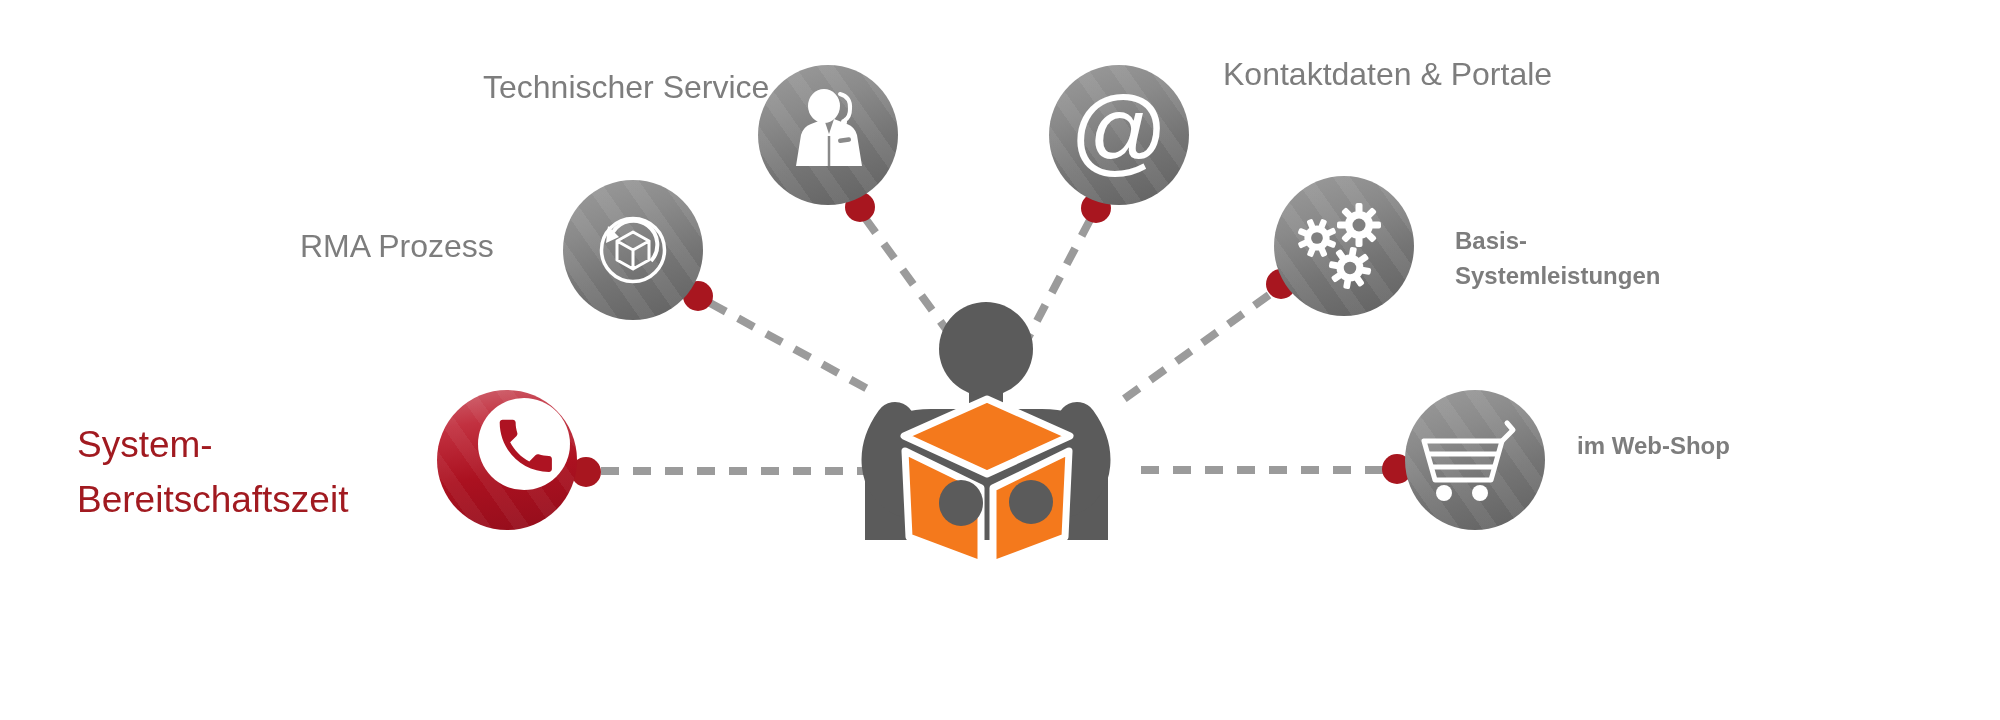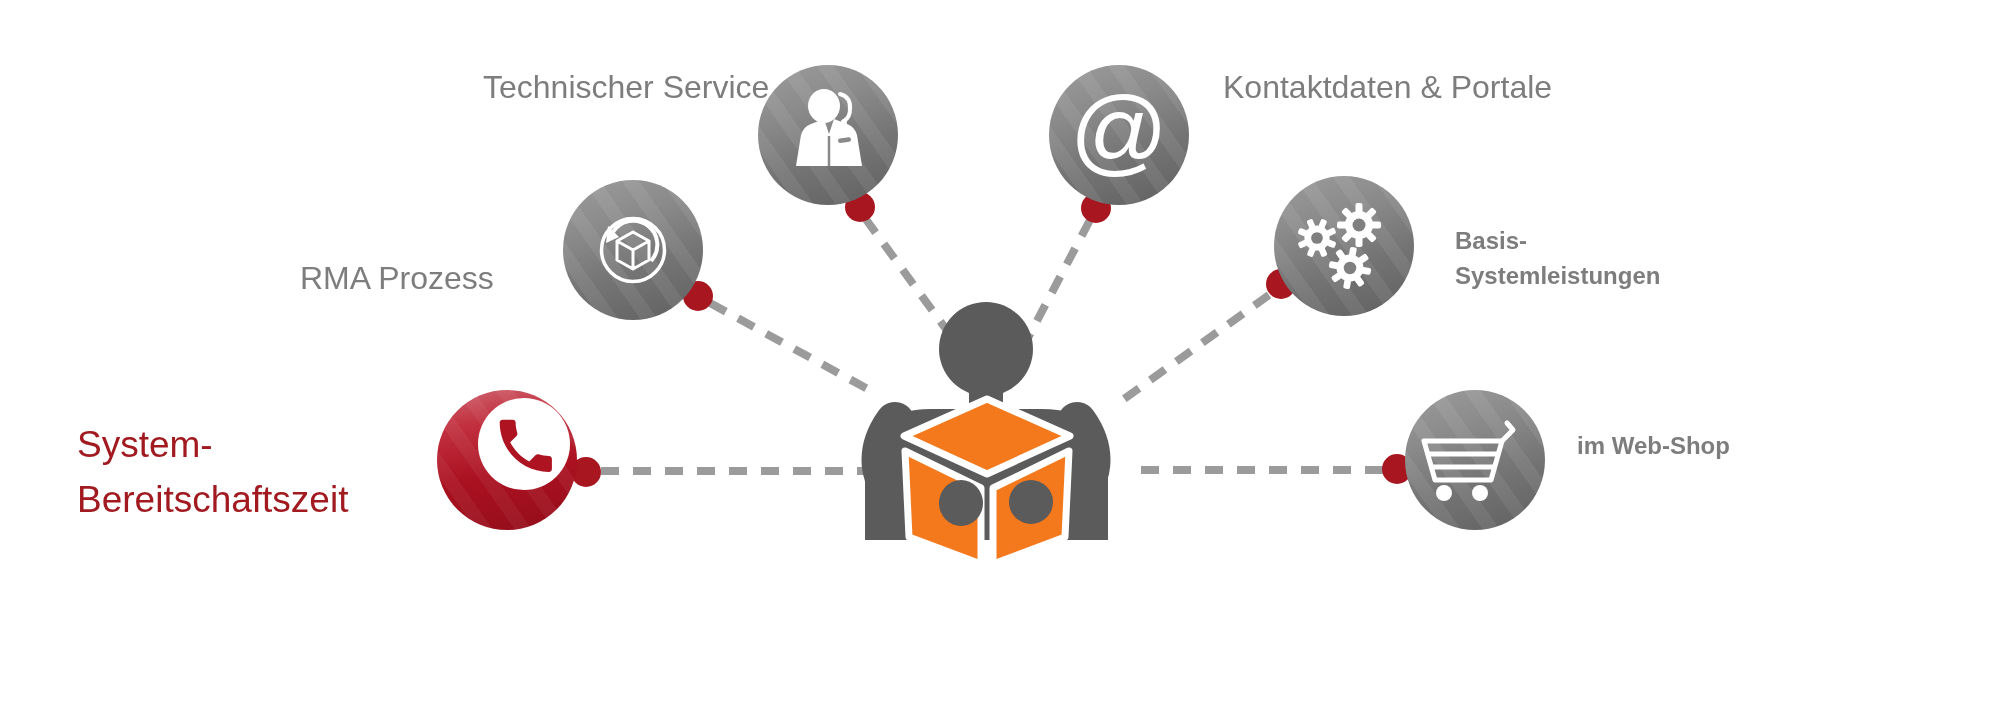--- a/index.html
+++ b/index.html
@@ -153,23 +153,23 @@
       <path d="M 19 51 L 97 51 L 86 90 L 30 90 Z" fill="none" stroke="#ffffff" stroke-width="5" stroke-linejoin="round"></path>
       <path d="M 23 64 L 93 64 M 27 77 L 89 77" stroke="#ffffff" stroke-width="5"></path>
       <path d="M 97 51 L 108 40 L 102 33" fill="none" stroke="#ffffff" stroke-width="5" stroke-linecap="round" stroke-linejoin="round"></path>
       <circle cx="39" cy="103" r="8" fill="#ffffff"></circle>
       <circle cx="75" cy="103" r="8" fill="#ffffff"></circle>
     </svg>
   </div>
 
   <div class="label" style="left:483px;top:70px;">Technischer Service</div>
 
-  <div class="label" style="left:1223px;top:70px;">Kontaktdaten &amp; Portale</div>
+  <div class="label" style="left:1223px;top:57px;">Kontaktdaten &amp; Portale</div>
 
-  <div class="label" style="left:300px;top:229px;margin-top:32px;">RMA Prozess</div>
+  <div class="label" style="left:300px;top:229px;">RMA Prozess</div>
 
   <div class="label label--multi" style="left:1455px;top:223px;">
     <div>Basis-</div>
     <div>Systemleistungen</div>
   </div>
 
   <div class="label label--red" style="left:77px;top:417px;">
     <div>System-</div>
     <div>Bereitschaftszeit</div>
   </div>

